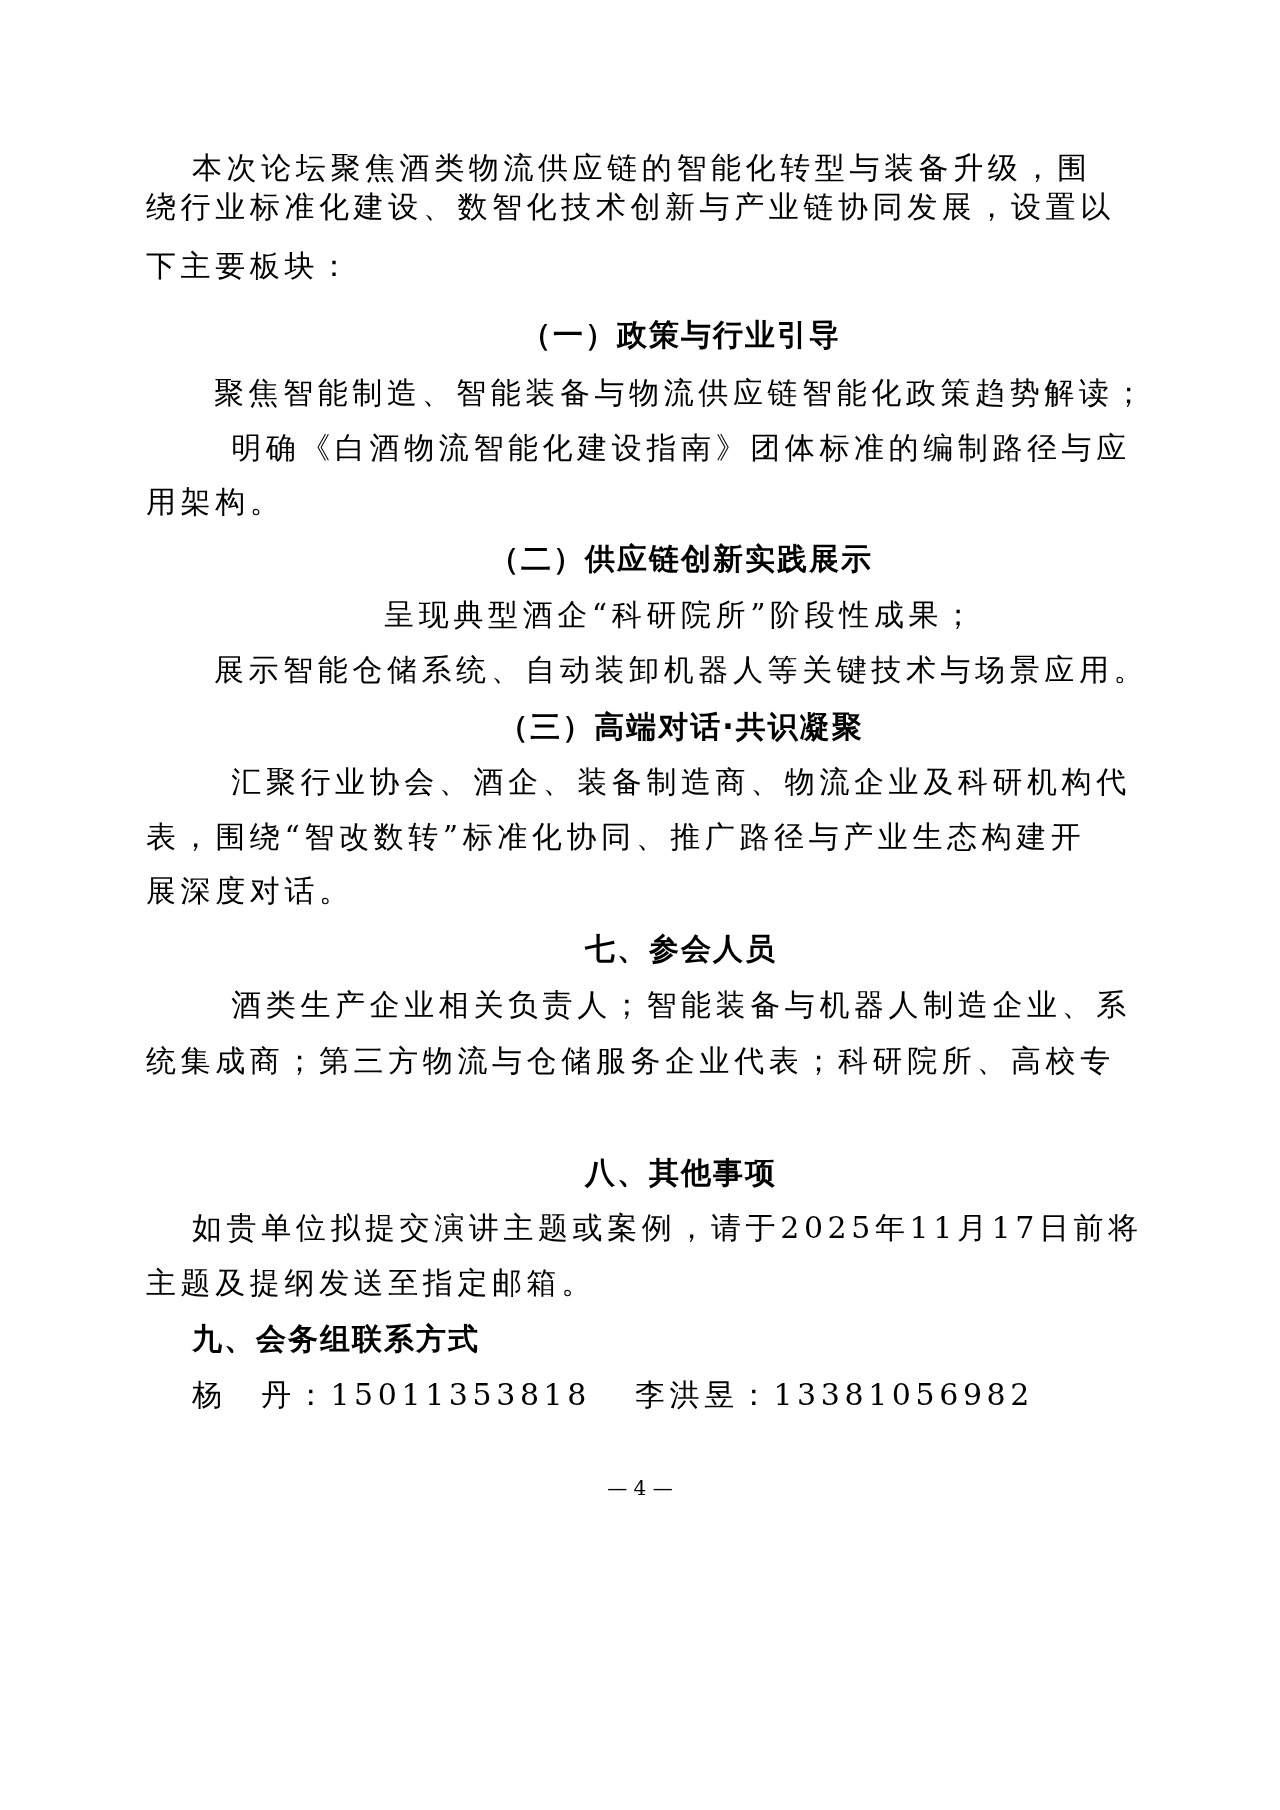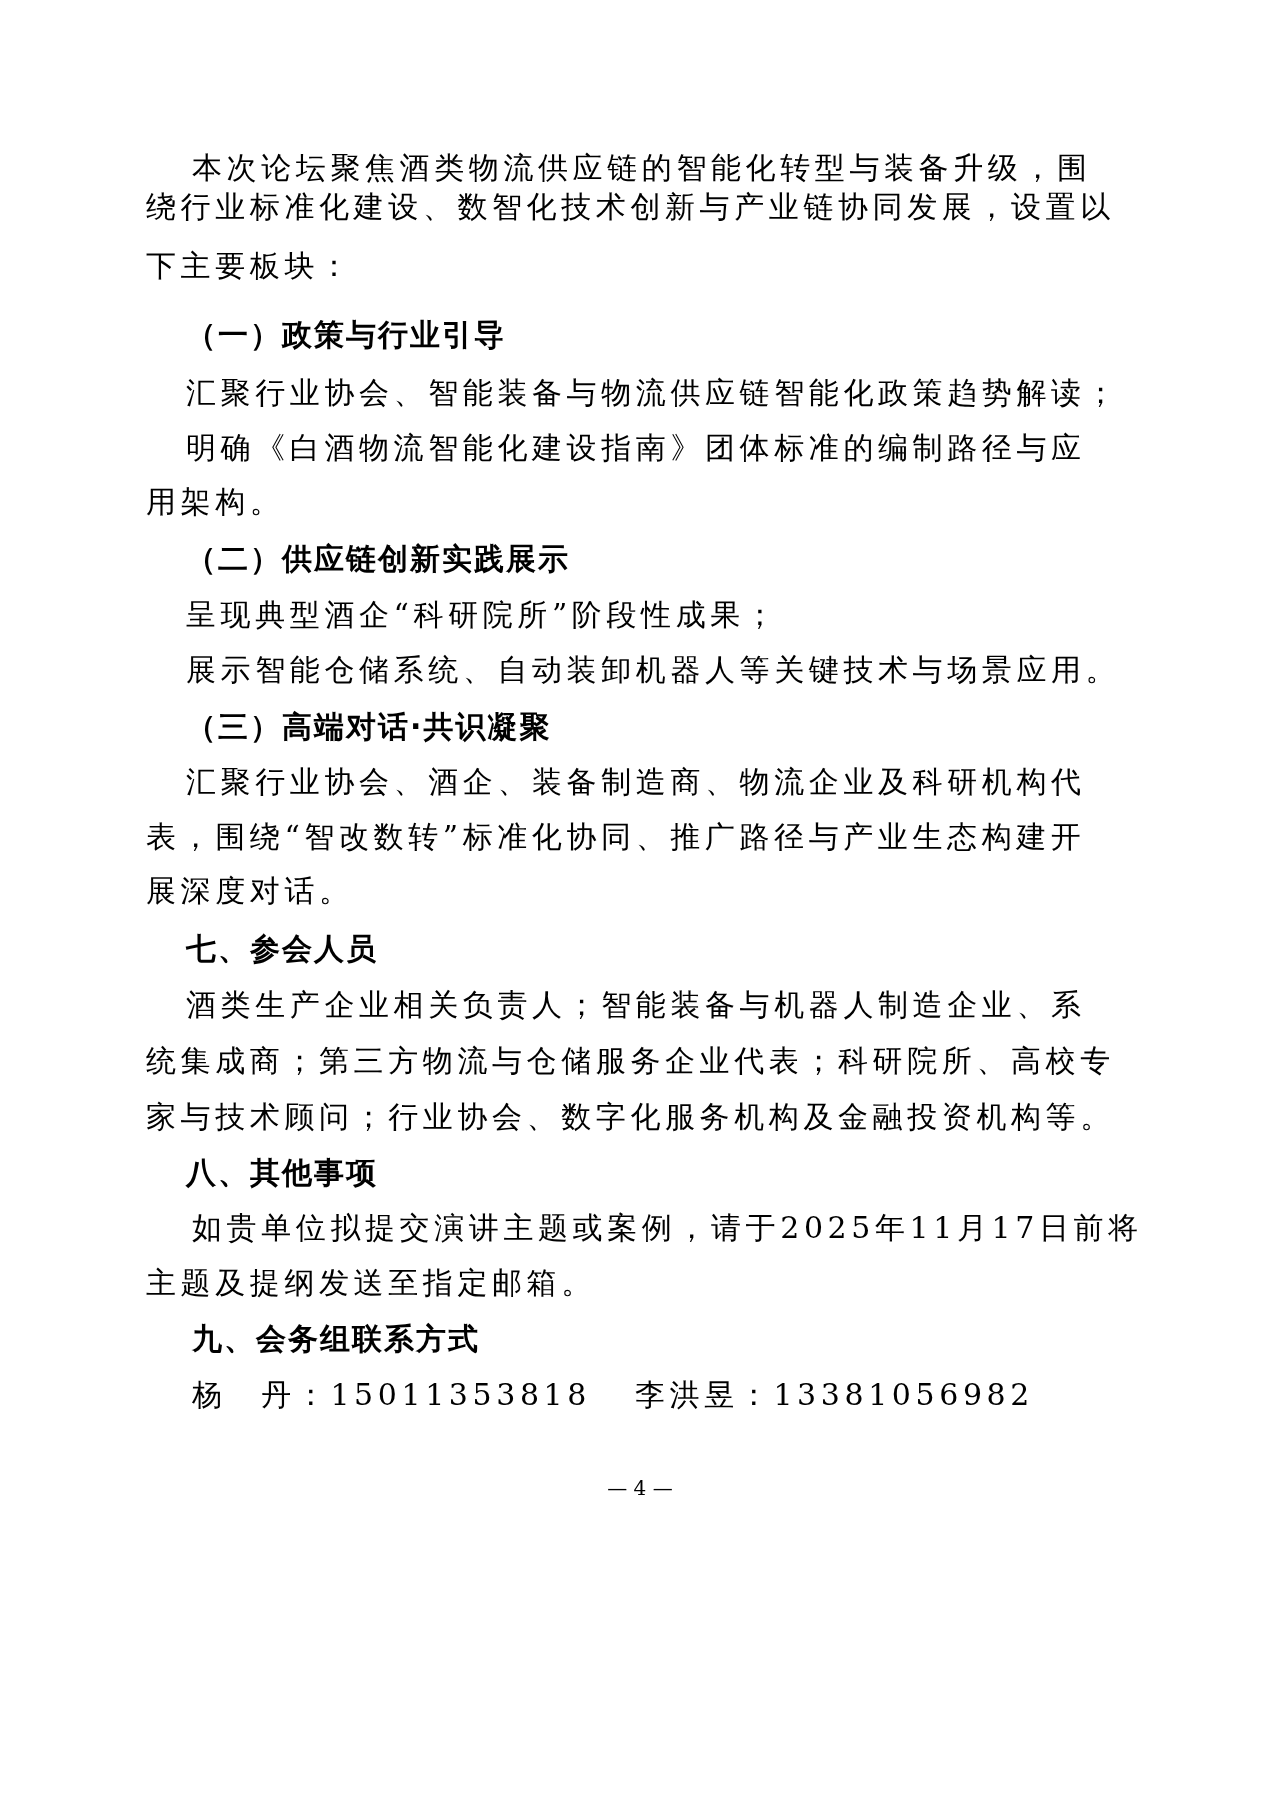--- a/index.html
+++ b/index.html
@@ -26,21 +26,21 @@
     .line {
       position: absolute;
       left: 146px;
       width: 990px;
       font-size: 30px;
       letter-spacing: 4.6px;
       line-height: 40px;
       white-space: nowrap;
       font-weight: normal;
     }
-    .ind2 { left: 186px; }
+    .ind2 { left: 186px; text-align: center; }
     .ind1 { left: 192px; }
     .bold {
       font-family: "DejaVu Sans", "Liberation Sans", sans-serif;
       font-weight: bold;
       letter-spacing: 2px;
     }
     .pagenum {
       position: absolute;
       left: 0;
       width: 1280px;
@@ -53,37 +53,36 @@
 </head>
 <body>
 
 <div class="page">
 
   <div class="line ind1" style="top:148px">本次论坛聚焦酒类物流供应链的智能化转型与装备升级，围</div>
   <div class="line" style="top:187px">绕行业标准化建设、数智化技术创新与产业链协同发展，设置以</div>
   <div class="line" style="top:246px">下主要板块：</div>
 
   <div class="line ind2 bold" style="top:315px">（一）政策与行业引导</div>
-  <div class="line ind2" style="top:373px">汇聚行业协会、智能装备与物流供应链智能化政策趋势解读；</div>
+  <div class="line ind2" style="top:373px">聚焦智能制造、智能装备与物流供应链智能化政策趋势解读；</div>
   <div class="line ind2" style="top:428px">明确《白酒物流智能化建设指南》团体标准的编制路径与应</div>
   <div class="line ind2 bold" style="top:539px">（二）供应链创新实践展示</div>
 
   <div class="line" style="top:482px">用架构。</div>
   <div class="line ind2" style="top:595px">呈现典型酒企“科研院所”阶段性成果；</div>
   <div class="line ind2" style="top:650px">展示智能仓储系统、自动装卸机器人等关键技术与场景应用。</div>
 
   <div class="line ind2 bold" style="top:707px">（三）高端对话·共识凝聚</div>
   <div class="line ind2" style="top:762px">汇聚行业协会、酒企、装备制造商、物流企业及科研机构代</div>
   <div class="line" style="top:817px">表，围绕“智改数转”标准化协同、推广路径与产业生态构建开</div>
   <div class="line" style="top:871px">展深度对话。</div>
 
   <div class="line ind2 bold" style="top:929px">七、参会人员</div>
   <div class="line ind2" style="top:985px">酒类生产企业相关负责人；智能装备与机器人制造企业、系</div>
   <div class="line" style="top:1041px">统集成商；第三方物流与仓储服务企业代表；科研院所、高校专</div>
-  <div class="line" style="top:1097px">家与技术顾问；行业协会、数字化服务机构及金融投资机构等。</div>
 
   <div class="line ind2 bold" style="top:1153px">八、其他事项</div>
   <div class="line ind1" style="top:1208px">如贵单位拟提交演讲主题或案例，请于2025年11月17日前将</div>
   <div class="line" style="top:1263px">主题及提纲发送至指定邮箱。</div>
 
   <div class="line ind1 bold" style="top:1319px">九、会务组联系方式</div>
 
   <div class="line ind1" style="top:1375px">
     <span>杨　丹</span><span>：</span><span>15011353818</span><span style="display:inline-block;width:44px"></span><span>李洪昱</span><span>：</span><span>13381056982</span>
   </div>

